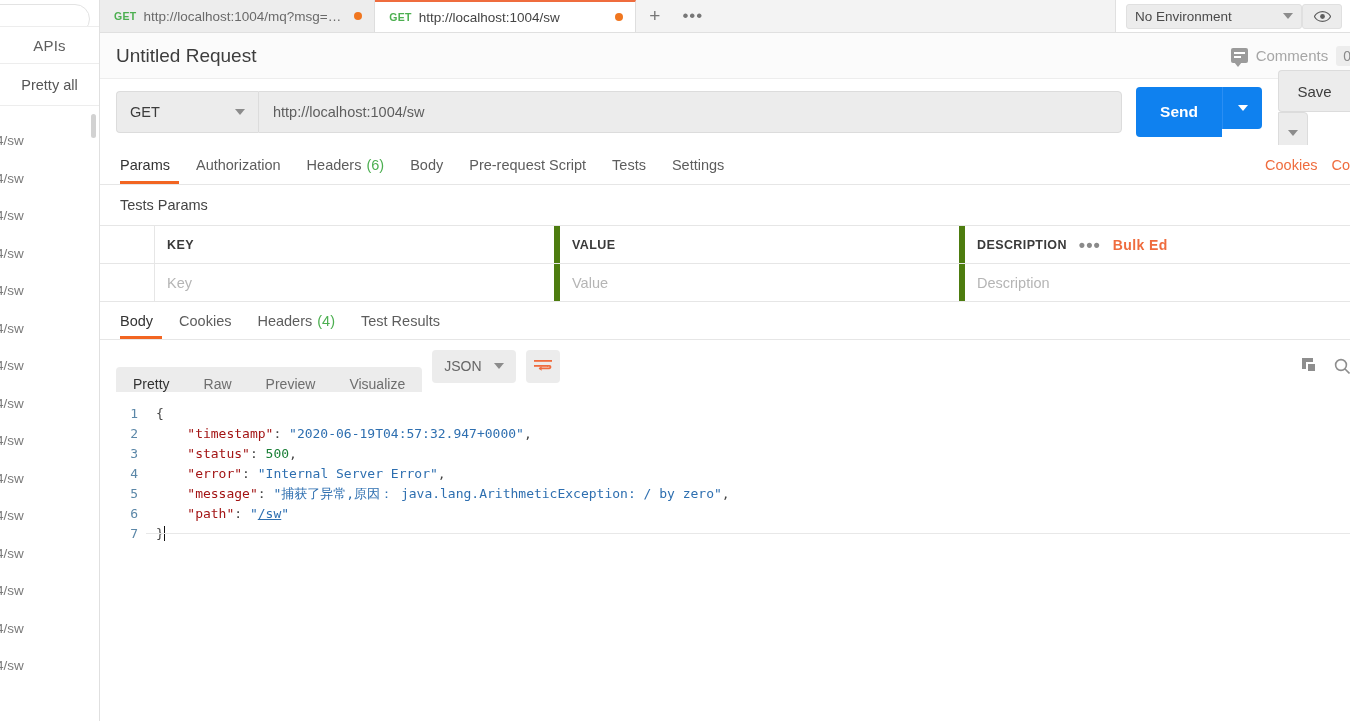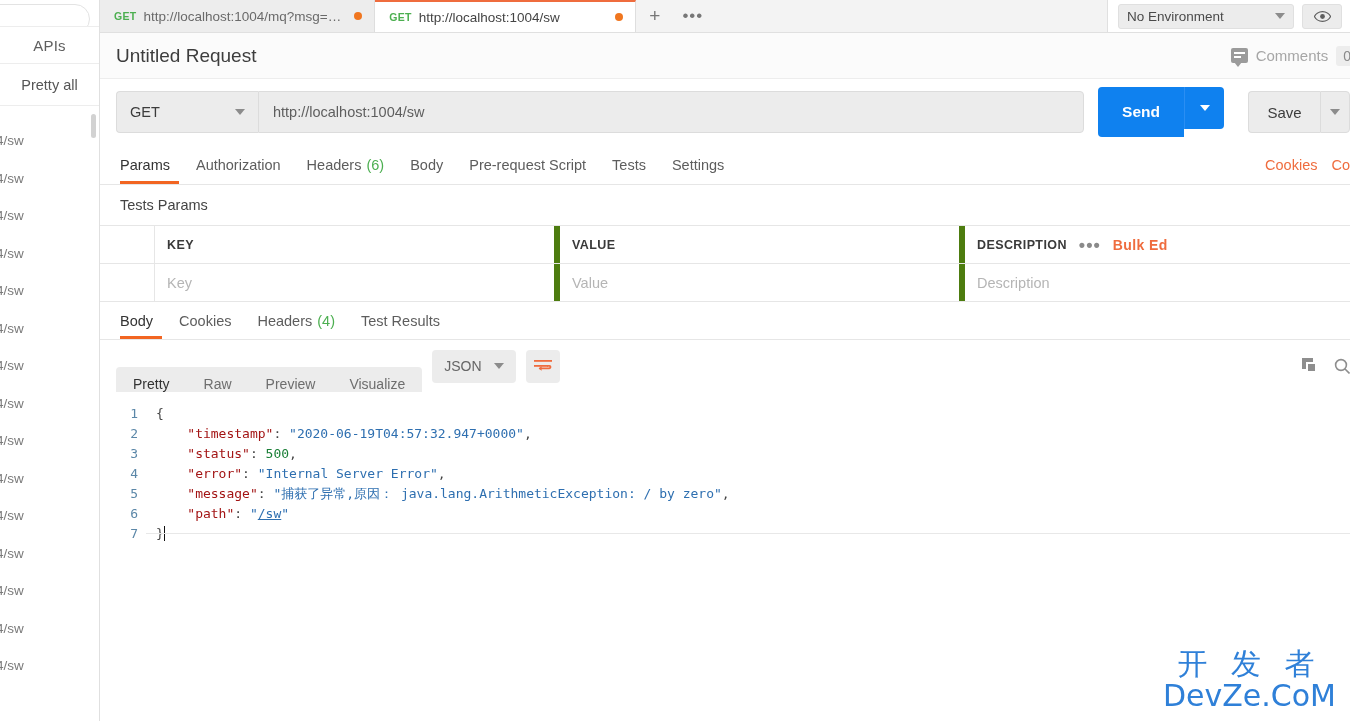--- a/index.html
+++ b/index.html
@@ -74,21 +74,21 @@
   .rtab .url { overflow: hidden; text-overflow: ellipsis; }
   .rtab .dot { width: 8px; height: 8px; border-radius: 50%; background: #f0761f; flex: 0 0 8px; margin-left: 6px;}
   .rtab.active .dot { margin-left: 48px; }
   .tab-plus, .tab-more {
     width: 38px; display: flex; align-items: center; justify-content: center;
     font-size: 19px; color: #777; background: #f3f3f3;
   }
   .tab-more { font-size: 17px; letter-spacing: 1px; }
   .tab-filler { flex: 1; background: #f3f3f3; border-bottom: 0; }
   .env-zone {
-    display: flex; align-items: center; gap: 8px; padding: 0 8px 0 10px;
+    display: flex; align-items: center; padding: 0 8px 0 10px;
     background: #ffffff; border-left: 1px solid #e0e0e0;
   }
   .env-select {
     width: 176px; height: 25px; background: #ececec; border: 1px solid #e0e0e0;
     border-radius: 3px; display: flex; align-items: center; justify-content: space-between;
     padding: 0 8px; font-size: 13.5px; color: #4a4a4a;
   }
   .caret { width: 0; height: 0; border-left: 5px solid transparent; border-right: 5px solid transparent; border-top: 6px solid #8c8c8c; }
   .eye-btn {
     width: 40px; height: 25px; background: #ececec; border: 1px solid #e0e0e0; border-radius: 3px;
@@ -127,21 +127,21 @@
   .send-btn {
     width: 86px; height: 50px; background: #0f81ef; color: #fff; font-size: 15.5px; font-weight: bold;
     display: flex; align-items: center; justify-content: center; border-radius: 4px 0 0 4px;
   }
   .send-caret {
     width: 40px; height: 42px; background: #0f81ef; border-radius: 0 4px 4px 0;
     display: flex; align-items: center; justify-content: center;
     border-left: 1px solid #2a8ef3;
   }
   .send-caret .caret { border-top-color: #fff; }
-  .save-wrap { display: flex; margin-left: 24px; }
+  .save-wrap { display: flex; margin-left: 16px; flex-direction: column; }
   .save-btn {
     width: 72px; height: 42px; background: #ececec; border: 1px solid #dcdcdc; border-right: 0;
     border-radius: 4px 0 0 4px; display: flex; align-items: center; justify-content: center;
     font-size: 15px; color: #3d3d3d;
   }
   .save-caret {
     width: 30px; height: 42px; background: #ececec; border: 1px solid #dcdcdc;
     border-radius: 0 4px 4px 0; display: flex; align-items: center; justify-content: center;
   }
 
@@ -473,19 +473,15 @@
             <div class="cl"><span class="p">    </span><span class="k">"status"</span><span class="p">: </span><span class="n">500</span><span class="p">,</span></div>
             <div class="cl"><span class="p">    </span><span class="k">"error"</span><span class="p">: </span><span class="s">"Internal Server Error"</span><span class="p">,</span></div>
             <div class="cl"><span class="p">    </span><span class="k">"message"</span><span class="p">: </span><span class="s">"捕获了异常,原因： java.lang.ArithmeticException: / by zero"</span><span class="p">,</span></div>
             <div class="cl"><span class="p">    </span><span class="k">"path"</span><span class="p">: </span><span class="s">"</span><span class="pathlink">/sw</span><span class="s">"</span></div>
             <div class="cl"><span class="p">}</span><span class="caretbar"></span></div>
           </div>
         <div class="code-divider"></div>
       </div>
     </div>
 
-    <div class="watermark">
-      <div class="wm1">开 发 者</div>
-      <div class="wm2">DevZe.CoM</div>
-    </div>
 
   </div>
 </div>
 
 </body></html>

